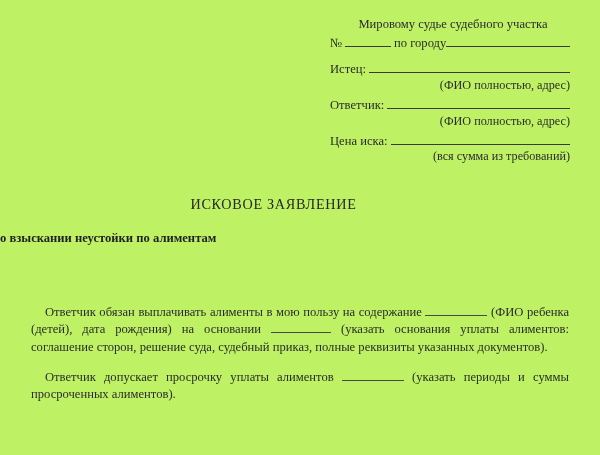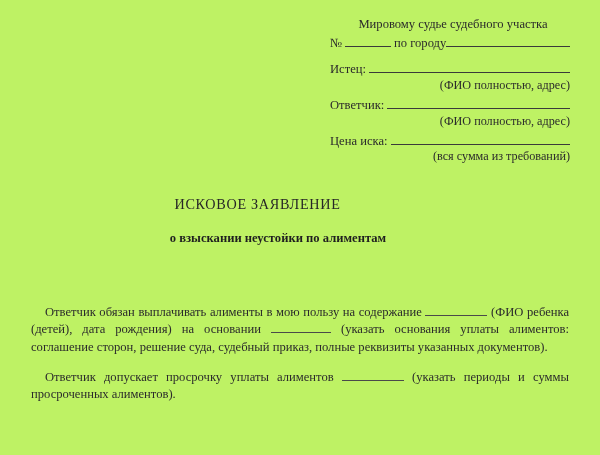--- a/index.html
+++ b/index.html
@@ -81,33 +81,32 @@
     font-size: 12.2px;
     line-height: 1.3;
   }
   .gap-sm { height: 9px; }
   .gap-xs { height: 2px; }
 
   
   .doc-title {
     position: absolute;
     top: 196px;
-    left: 0;
+    left: 16px;
     width: 515px;
     text-align: center;
     font-size: 14.2px;
     letter-spacing: 0.7px;
     color: #262626;
   }
   .doc-subtitle {
     position: absolute;
     top: 231px;
     left: 0;
     width: 556px;
-    text-align: center;
     font-size: 12.6px;
     font-weight: bold;
     color: #1f1f1f;
   }
 
   
   .body-block {
     position: absolute;
     top: 258px;
     left: 31px;

